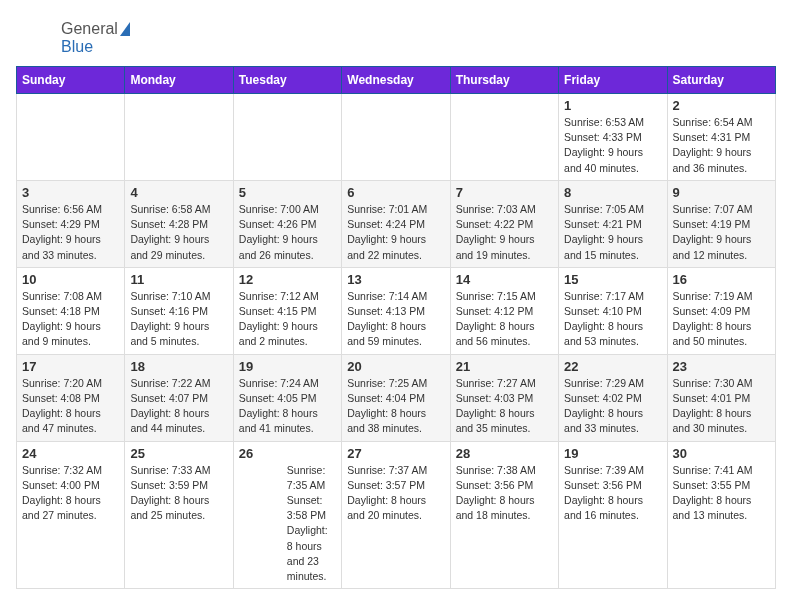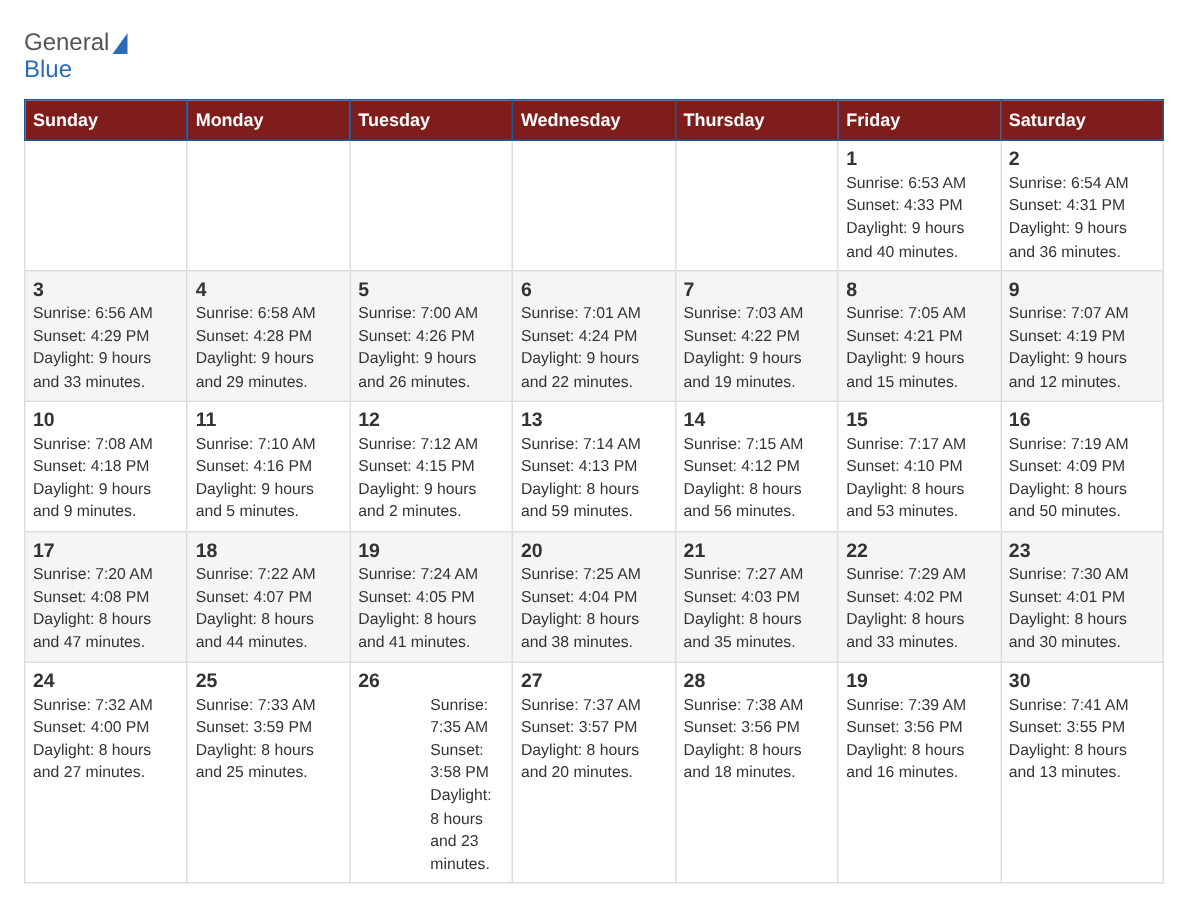--- a/index.html
+++ b/index.html
@@ -8,20 +8,21 @@
       background: #fff;
       width: 792px;
       min-height: 612px;
       padding: 16px;
     }
     .header-area {
       display: flex;
       justify-content: space-between;
       align-items: center;
       margin-bottom: 10px;
+      margin-left: 45px;
     }
     .logo {
       display: flex;
       flex-direction: column;
       align-items: flex-start;
       margin-top: 4px;
     }
     .logo-general { color: #555; }
     .logo-blue { color: #2a6db5; }
     .logo-triangle {
@@ -48,21 +49,21 @@
     .location-title {
       font-size: 16px;
       color: #444;
     }
     table {
       width: 100%;
       border-collapse: collapse;
       font-size: 11px;
     }
     thead tr th {
-      background: #7f1d1d;
+      background: #6d28d9;
       color: #fff;
       text-align: left;
       padding: 6px 5px;
       font-size: 12px;
       font-weight: bold;
       border: 1px solid #1a5a9a;
     }
     tbody tr td {
       border: 1px solid #ddd;
       vertical-align: top;

